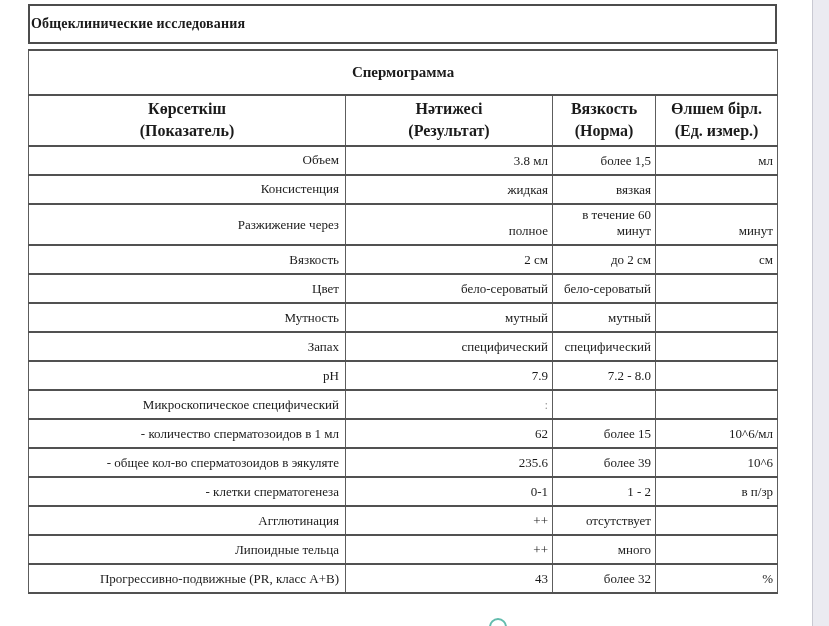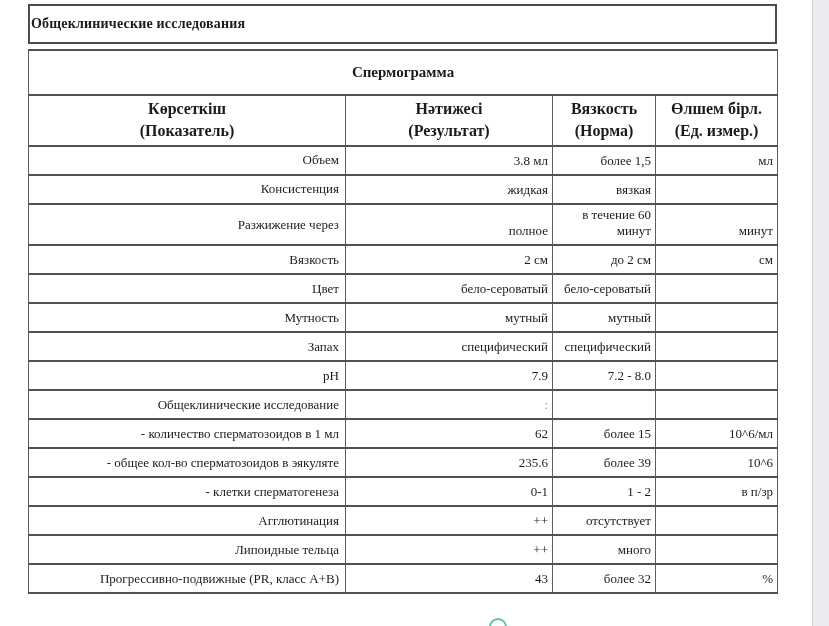--- a/index.html
+++ b/index.html
@@ -174,21 +174,21 @@
         <td class="c-norm">специфический</td>
         <td class="c-unit"></td>
       </tr>
       <tr>
         <td class="c-ind">pH</td>
         <td class="c-res">7.9</td>
         <td class="c-norm">7.2 - 8.0</td>
         <td class="c-unit"></td>
       </tr>
       <tr>
-        <td class="c-ind">Общеклинические исследование</td>
+        <td class="c-ind">Микроскопическое специфический</td>
         <td class="c-res muted">:</td>
         <td class="c-norm"></td>
         <td class="c-unit"></td>
       </tr>
       <tr>
         <td class="c-ind">- количество сперматозоидов в 1 мл</td>
         <td class="c-res">62</td>
         <td class="c-norm">более 15</td>
         <td class="c-unit">10^6/мл</td>
       </tr>

